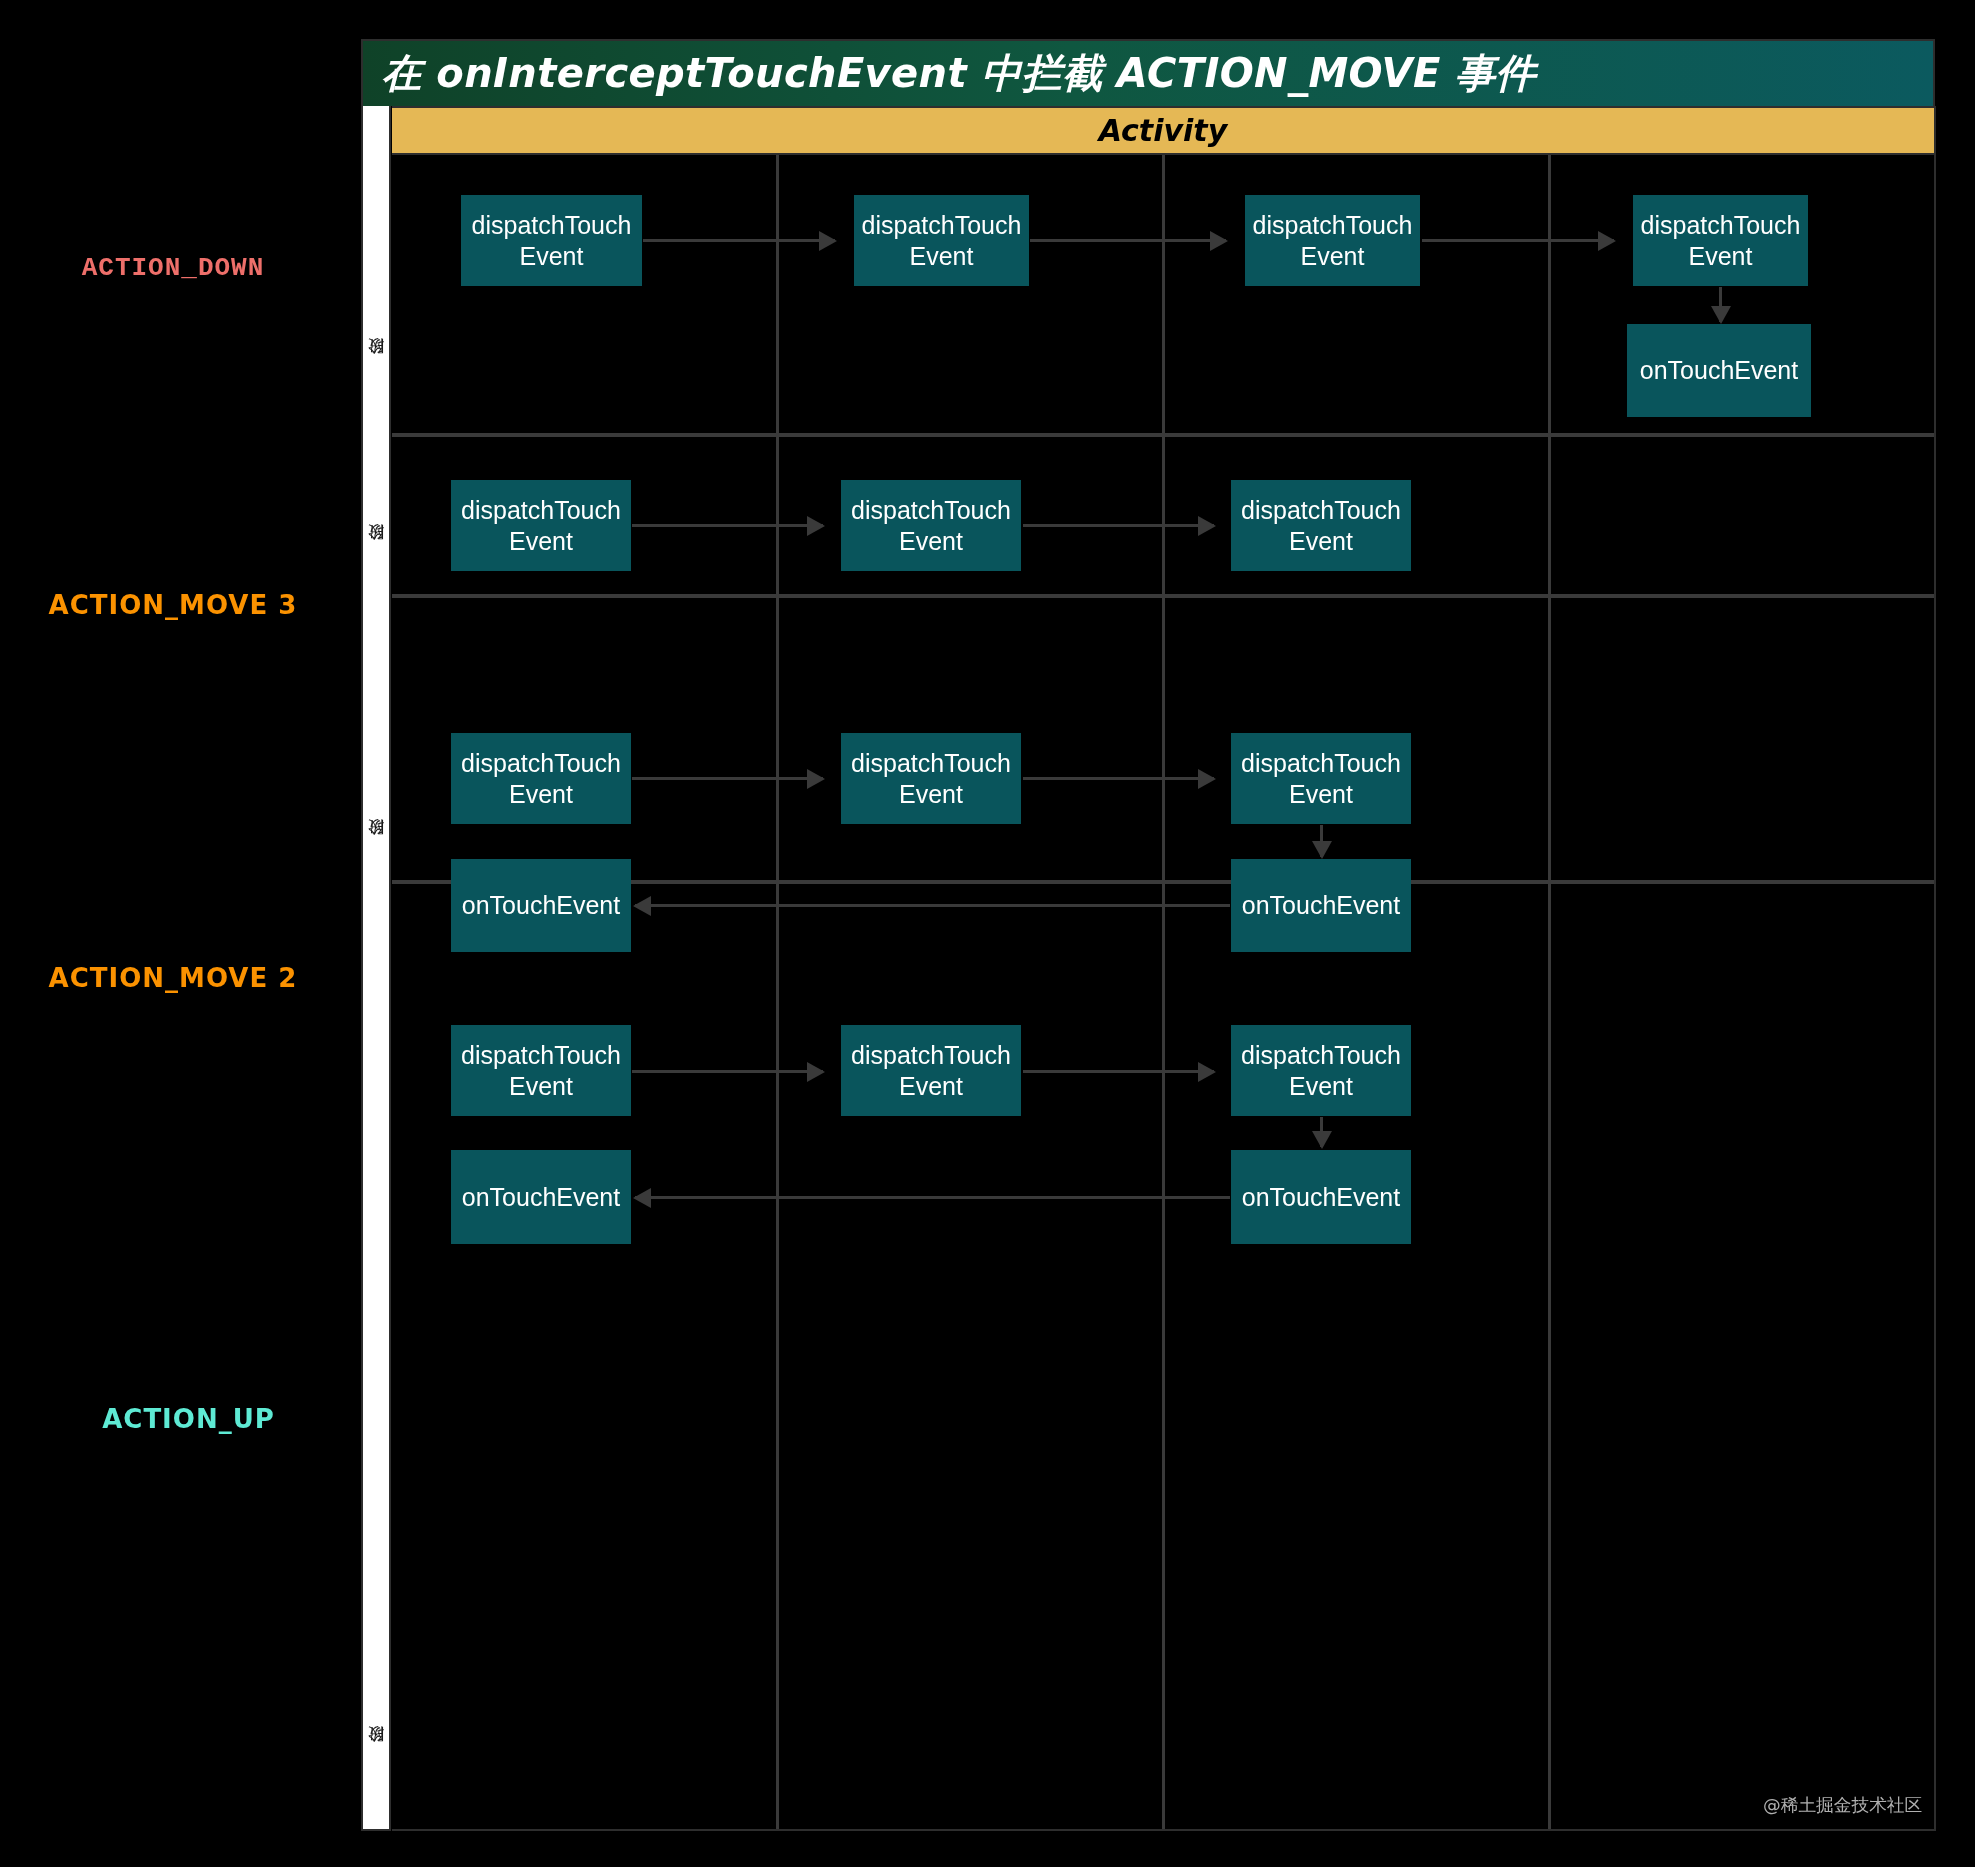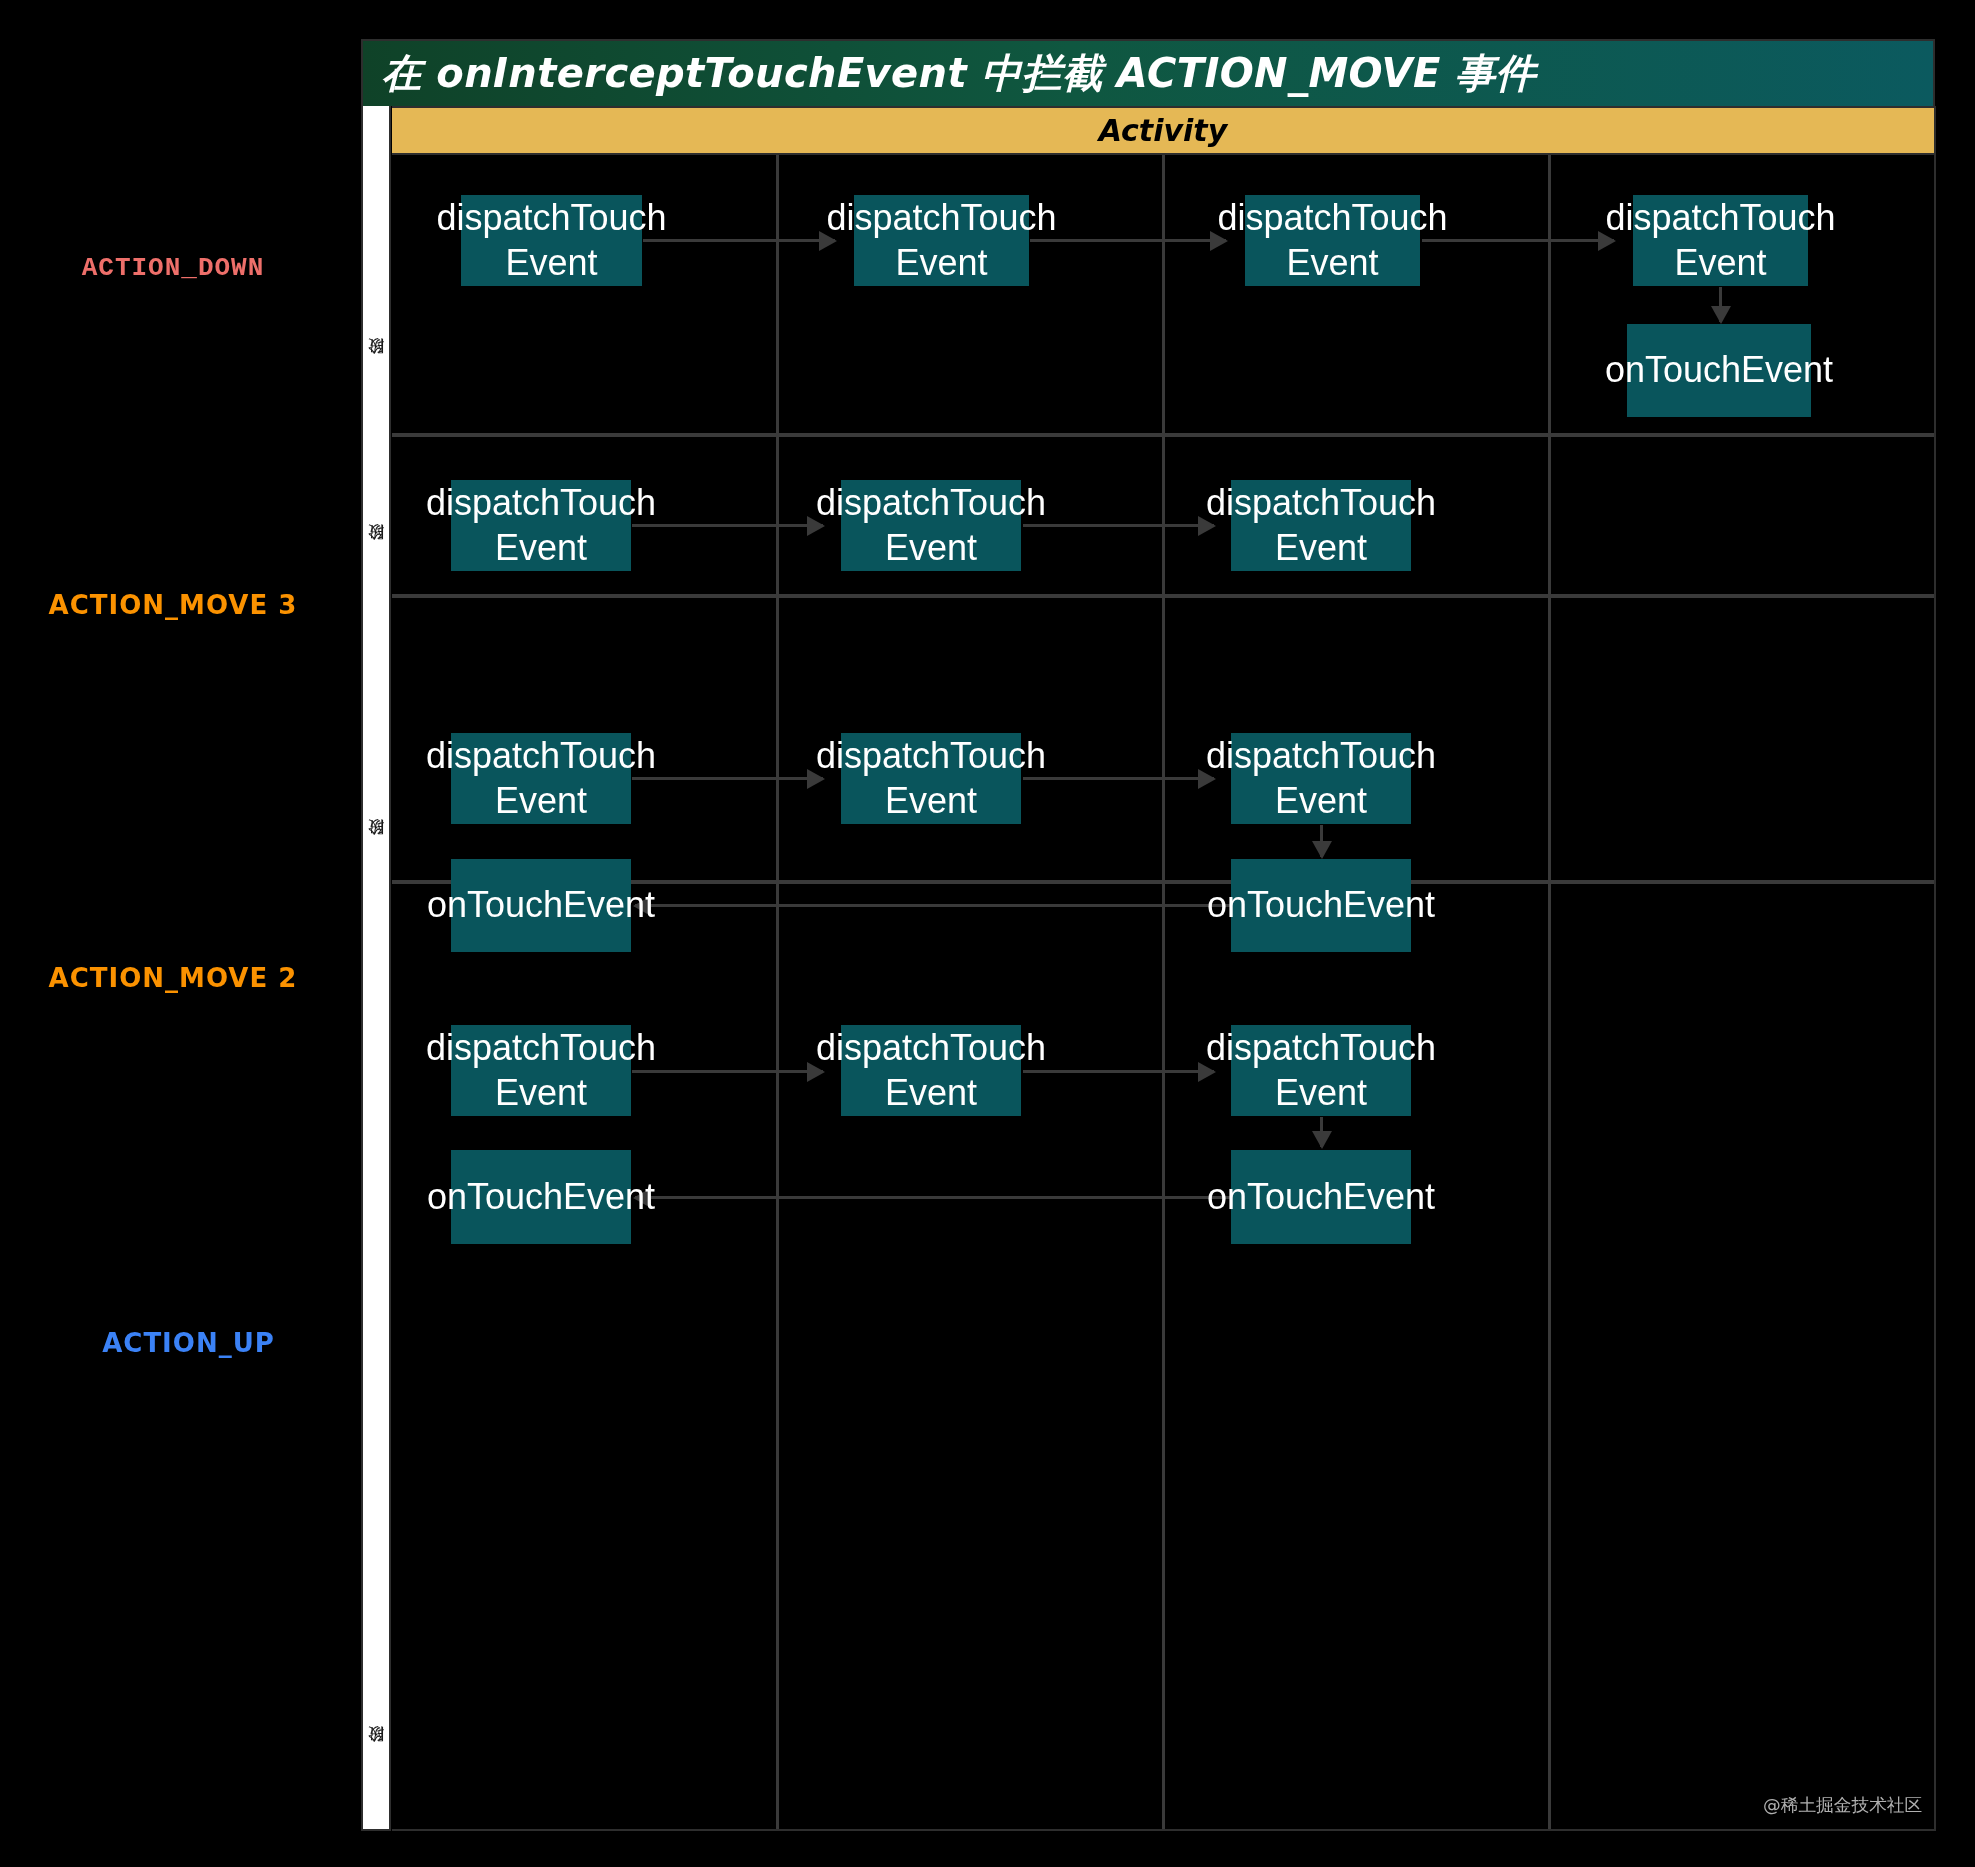--- a/index.html
+++ b/index.html
@@ -149,21 +149,21 @@
 
   
   .node {
     position: absolute;
     background: #09555c;
     color: #ffffff;
     display: flex;
     align-items: center;
     justify-content: center;
     text-align: center;
-    font-size: 36px;
+    font-size: 25px;
     line-height: 1.24;
     font-family: "Liberation Sans", sans-serif;
     z-index: 4;
   }
 
   
   .arrow-h {
     position: absolute;
     height: 3.4px;
     background: #3a3a3a;
@@ -214,21 +214,21 @@
   }
 </style>
 </head>
 <body>
 
 <div id="root">
 
   <div class="phase-label" style="top: 253px; color: rgb(238, 111, 106); font-family: Liberation Mono, monospace;">ACTION_DOWN</div>
   <div class="phase-label" style="top: 590px; color: rgb(251, 146, 0);">ACTION_MOVE 3</div>
   <div class="phase-label" style="top: 945px; color: rgb(251, 146, 0); margin-top: 18px;">ACTION_MOVE 2</div>
-  <div class="phase-label" style="top: 1328px; color: #3b82f6; padding-left: 31px;">ACTION_UP</div>
+  <div class="phase-label" style="top: 1404px; color: #5eead4; padding-left: 31px;">ACTION_UP</div>
 
   <div id="chart">
 
     <div id="title-bar">
       <span id="title-text">在 onInterceptTouchEvent 中拦截 ACTION_MOVE 事件</span>
     </div>
 
     <div id="axis-strip">
       <span class="axis-tick" style="top:261px;">阶段</span>
       <span class="axis-tick" style="top:447px;">阶段</span>

